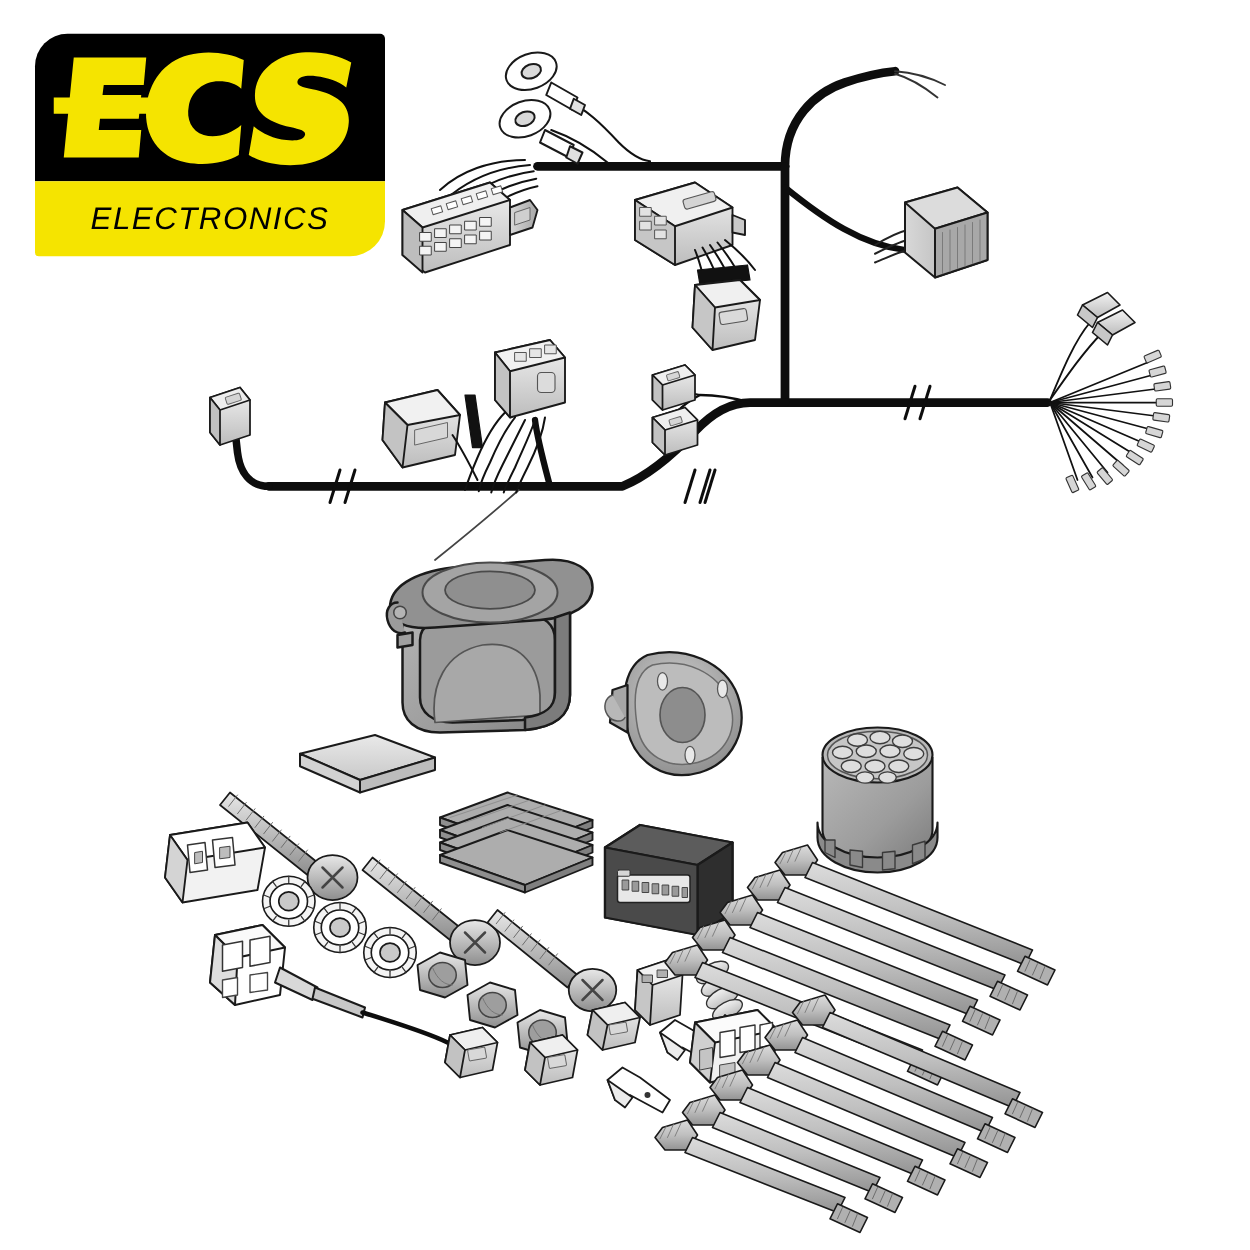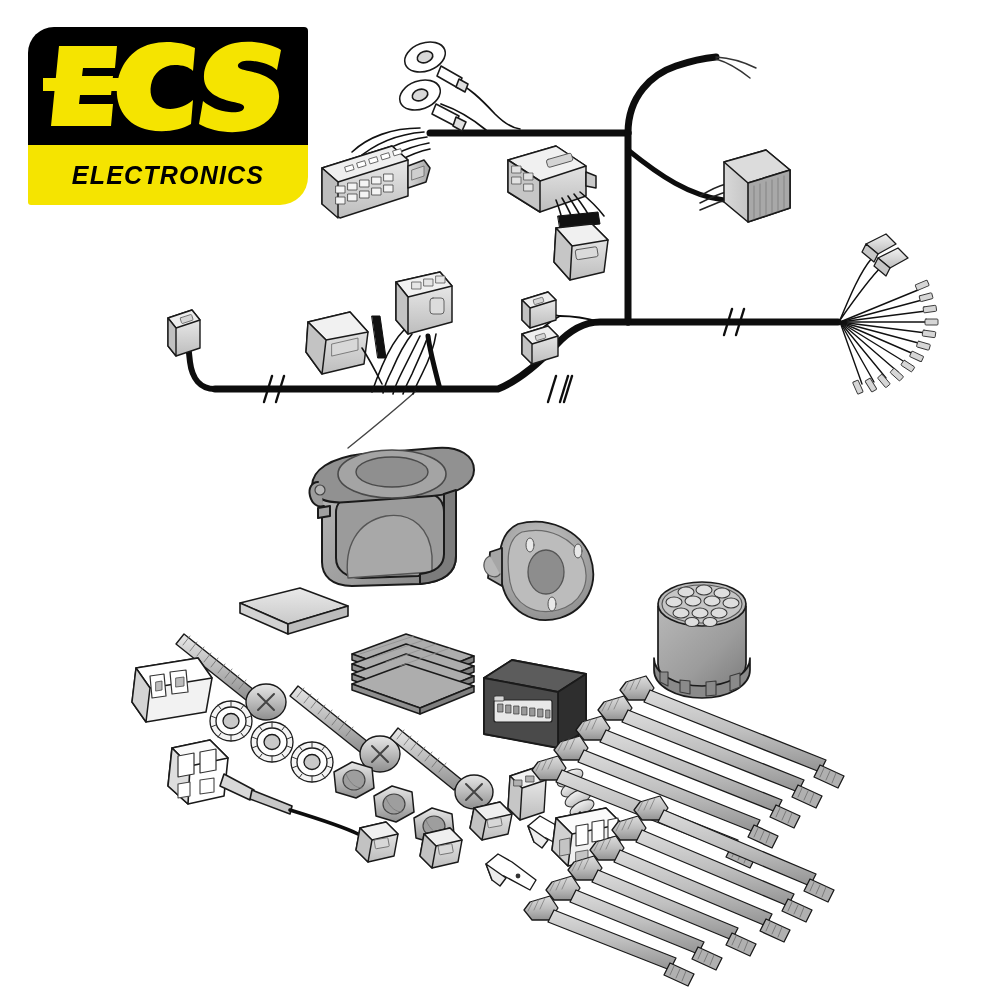--- a/index.html
+++ b/index.html
@@ -63,21 +63,21 @@
   }
   .logo-ecs svg { display:block; }
   .logo-sub {
     position: absolute;
     left: 0; top: 118px;
     width: 280px; height: 60px;
     display: flex;
     align-items: center;
     justify-content: center;
     font-size: 25px;
-    font-weight: 700;
+    font-weight: 400;
     font-style: italic;
     letter-spacing: 1.2px;
     color: #000000;
     font-family: "Liberation Sans", sans-serif;
     border-radius: 12px;
   }
   .sr {
     position: absolute;
     width: 1px; height: 1px;
     overflow: hidden;

